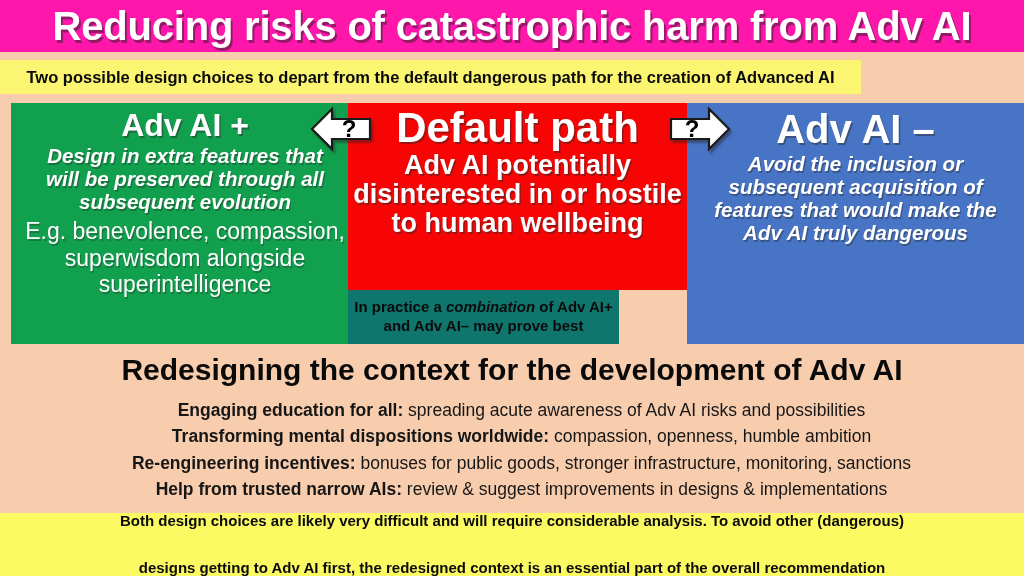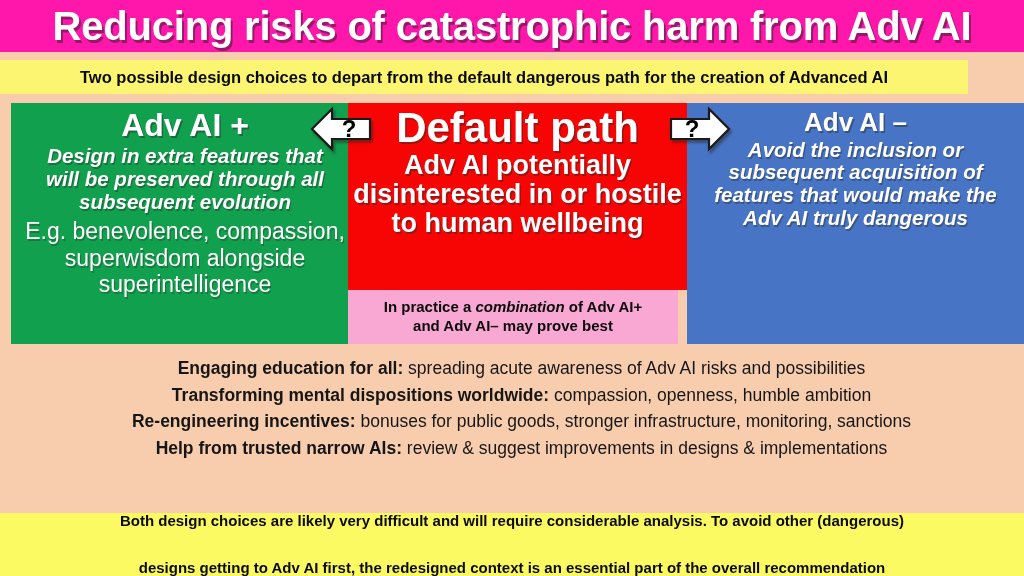--- a/index.html
+++ b/index.html
@@ -21,21 +21,21 @@
   .title-bar .title-text{
     color:#FFFFFF;
     font-size:40px;font-weight:bold;line-height:1;
     letter-spacing:-0.2px;
     text-shadow:2px 3px 0 rgba(60,30,45,.55);
     white-space:nowrap;
   }
 
   
   .subtitle-bar{
-    position:absolute;left:0;top:60px;width:968px;height:34px;
+    position:absolute;left:0;top:60px;width:861px;height:34px;
     background:#FCF571;
     display:flex;align-items:center;justify-content:center;
   }
   .subtitle-bar .subtitle-text{
     color:#0A0A0A;font-size:16.5px;font-weight:bold;white-space:nowrap;
   }
 
   
   .col{
     position:absolute;top:103px;
@@ -52,21 +52,21 @@
   .col-right{
     left:687px;width:337px;height:241px;background:#4774C4;
   }
 
   .panel-head{
     color:#FFFFFF;font-weight:bold;line-height:1.02;
     text-shadow:1.5px 2px 0 rgba(40,40,40,.45);
   }
   .panel-head.h-green{font-size:32px;margin-top:6px;}
   .panel-head.h-red{font-size:42px;margin-top:4px;}
-  .panel-head.h-blue{font-size:26px;margin-top:6px;}
+  .panel-head.h-blue{font-size:40px;margin-top:6px;}
 
   .panel-italic{
     color:#FFFFFF;font-weight:bold;font-style:italic;
     font-size:20.5px;line-height:1.12;
     text-shadow:1.2px 1.6px 0 rgba(40,40,40,.40);
     margin-top:3px;padding:0 20px;
   }
   .panel-plain{
     color:#FFFFFF;font-weight:normal;
     font-size:23px;line-height:1.14;
@@ -75,22 +75,22 @@
   }
   .panel-sub{
     color:#FFFFFF;font-weight:bold;line-height:1.08;
     font-size:27px;
     text-shadow:1.5px 2px 0 rgba(40,40,40,.45);
     margin-top:1px;
   }
 
   
   .combo-box{
-    position:absolute;left:348px;top:290px;width:330px;height:54px;
-    background:#f9a8d4;
+    position:absolute;left:348px;top:290px;width:271px;height:54px;
+    background:#0f766e;
     display:flex;flex-direction:column;align-items:center;justify-content:center;
     box-sizing:border-box;
   }
   .combo-box .combo-line{
     color:#0B0B0B;font-size:15px;font-weight:bold;line-height:1.25;
     white-space:nowrap;
   }
   .combo-box .combo-line em{font-style:italic;font-weight:bold;}
 
   
@@ -179,20 +179,21 @@
   </div>
 
   <div class="arrow arrow-right">
     <svg width="62" height="50" viewBox="0 0 62 50">
       <polygon points="60,25 40,5 40,15 2,15 2,35 40,35 40,45" fill="#FFFFFF" stroke="#1A1A1A" stroke-width="2.2" stroke-linejoin="miter"></polygon>
     </svg>
     <span class="qmark">?</span>
   </div>
 
   <div class="peach-sec">
+    <div class="peach-head">Redesigning the context for the development of Adv AI</div>
     <div class="bullet-list">
       <div class="bullet"><span class="b-lead">Engaging education for all:</span><span class="b-rest"> spreading acute awareness of Adv AI risks and possibilities</span></div>
       <div class="bullet"><span class="b-lead">Transforming mental dispositions worldwide:</span><span class="b-rest"> compassion, openness, humble ambition</span></div>
       <div class="bullet"><span class="b-lead">Re-engineering incentives:</span><span class="b-rest"> bonuses for public goods, stronger infrastructure, monitoring, sanctions</span></div>
       <div class="bullet"><span class="b-lead">Help from trusted narrow AIs:</span><span class="b-rest"> review &amp; suggest improvements in designs &amp; implementations</span></div>
     </div>
   </div>
 
   <div class="footer-bar">
     <div class="foot-line">Both design choices are likely very difficult and will require considerable analysis. To avoid other (dangerous)</div>

